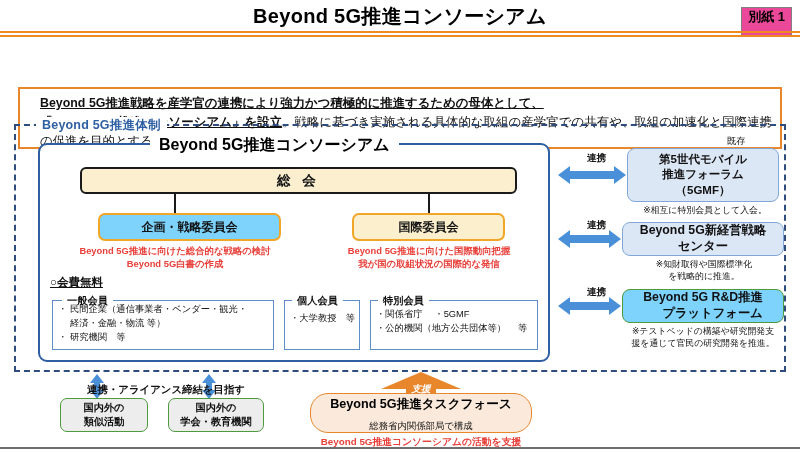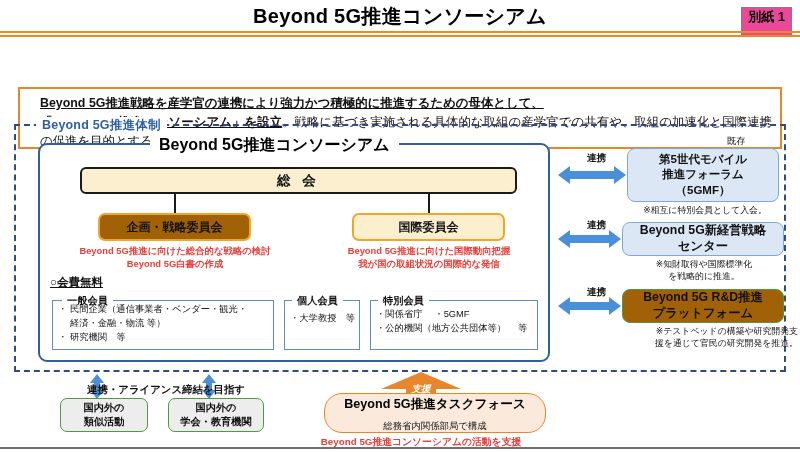--- a/index.html
+++ b/index.html
@@ -61,22 +61,22 @@
   
   .node{position:absolute;box-sizing:border-box;display:flex;
     align-items:center;justify-content:center;text-align:left;}
 
   .n-soukai{
     left:80px;top:167px;width:437px;height:27px;
     border:2px solid #1A1A1A;border-radius:6px;background:#FBEFCF;
     font-size:13.5px;font-weight:bold;letter-spacing:4px;
   }
   .n-kikaku{
-    left:98px;top:213px;width:153px;height:28px;
-    border:2px solid #F0A629;border-radius:7px;background:#a16207;
+    left:98px;top:213px;width:183px;height:28px;
+    border:2px solid #F0A629;border-radius:7px;background:#7dd3fc;
     font-size:12px;font-weight:bold;
   }
   .n-kokusai{
     left:352px;top:213px;width:153px;height:28px;
     border:2px solid #F0A629;border-radius:7px;background:#FCEFCE;
     font-size:12px;font-weight:bold;
   }
 
   
   .ln{position:absolute;background:#1A1A1A;}
@@ -108,27 +108,27 @@
 
   
   .partner{position:absolute;box-sizing:border-box;border-radius:8px;
     display:flex;align-items:center;justify-content:center;text-align:center;
     font-weight:bold;}
   .p-5gmf{left:627px;top:148px;width:152px;height:54px;
     border:1.5px solid #7FA8D8;background:#DCE7F6;font-size:11.5px;line-height:1.35;}
   .p-center{left:622px;top:222px;width:162px;height:34px;
     border:1.5px solid #7FA8D8;background:#DCE7F6;font-size:12.3px;line-height:1.28;}
   .p-rd{left:622px;top:289px;width:162px;height:34px;
-    border:1.8px solid #4E9A3E;background:#a16207;font-size:12.3px;line-height:1.28;}
+    border:1.8px solid #4E9A3E;background:#7dd3fc;font-size:12.3px;line-height:1.28;text-align:right;}
 
   .tag-kizon{position:absolute;left:727px;top:135px;font-size:9.2px;color:#111;}
   .note{position:absolute;font-size:8.9px;line-height:1.35;color:#111;text-align:center;}
   .note-1{left:615px;top:204px;width:180px;}
   .note-2{left:618px;top:258px;width:172px;}
-  .note-3{left:608px;top:325px;width:190px;text-align:right;}
+  .note-3{left:608px;top:325px;width:190px;text-align:center;}
 
   .lbl-renkei{position:absolute;font-size:9.6px;color:#111;font-weight:bold;}
   .lr1{left:587px;top:152px;}
   .lr2{left:587px;top:219px;}
   .lr3{left:587px;top:286px;}
 
   
   .darrow{position:absolute;height:18px;}
   .darrow .bar{position:absolute;left:11px;right:11px;top:5px;height:8px;background:#4A90D9;}
   .darrow .hl,.darrow .hr{position:absolute;top:0;width:0;height:0;
@@ -158,21 +158,21 @@
   .vdn .head{position:absolute;left:0;bottom:0;width:0;height:0;
     border-left:7px solid transparent;border-right:7px solid transparent;border-top:9px solid #4A90D9;}
   .vdn .shaft{top:0;height:8px;}
   .vu1{left:90px;top:374px;height:16px;}
   .vd1{left:90px;top:382px;height:17px;}
   .vu2{left:202px;top:374px;height:16px;}
   .vd2{left:202px;top:382px;height:17px;}
 
   
   .tf{
-    position:absolute;left:324px;top:393px;width:222px;height:40px;
+    position:absolute;left:310px;top:393px;width:222px;height:40px;
     box-sizing:border-box;border:1.8px solid #E8862C;border-radius:18px;background:#FBEADB;
     text-align:center;padding-top:3px;
   }
   .tf-title{font-size:12.6px;font-weight:bold;color:#000;line-height:1.25;}
   .tf-sub{font-size:9.4px;color:#111;margin-top:7px;}
   .tf-note{position:absolute;left:300px;top:436px;width:242px;text-align:center;
     font-size:9.8px;font-weight:bold;color:#E8403A;}
 
   
   .uparrow{position:absolute;left:381px;top:372px;width:80px;height:26px;font-style:italic;}

